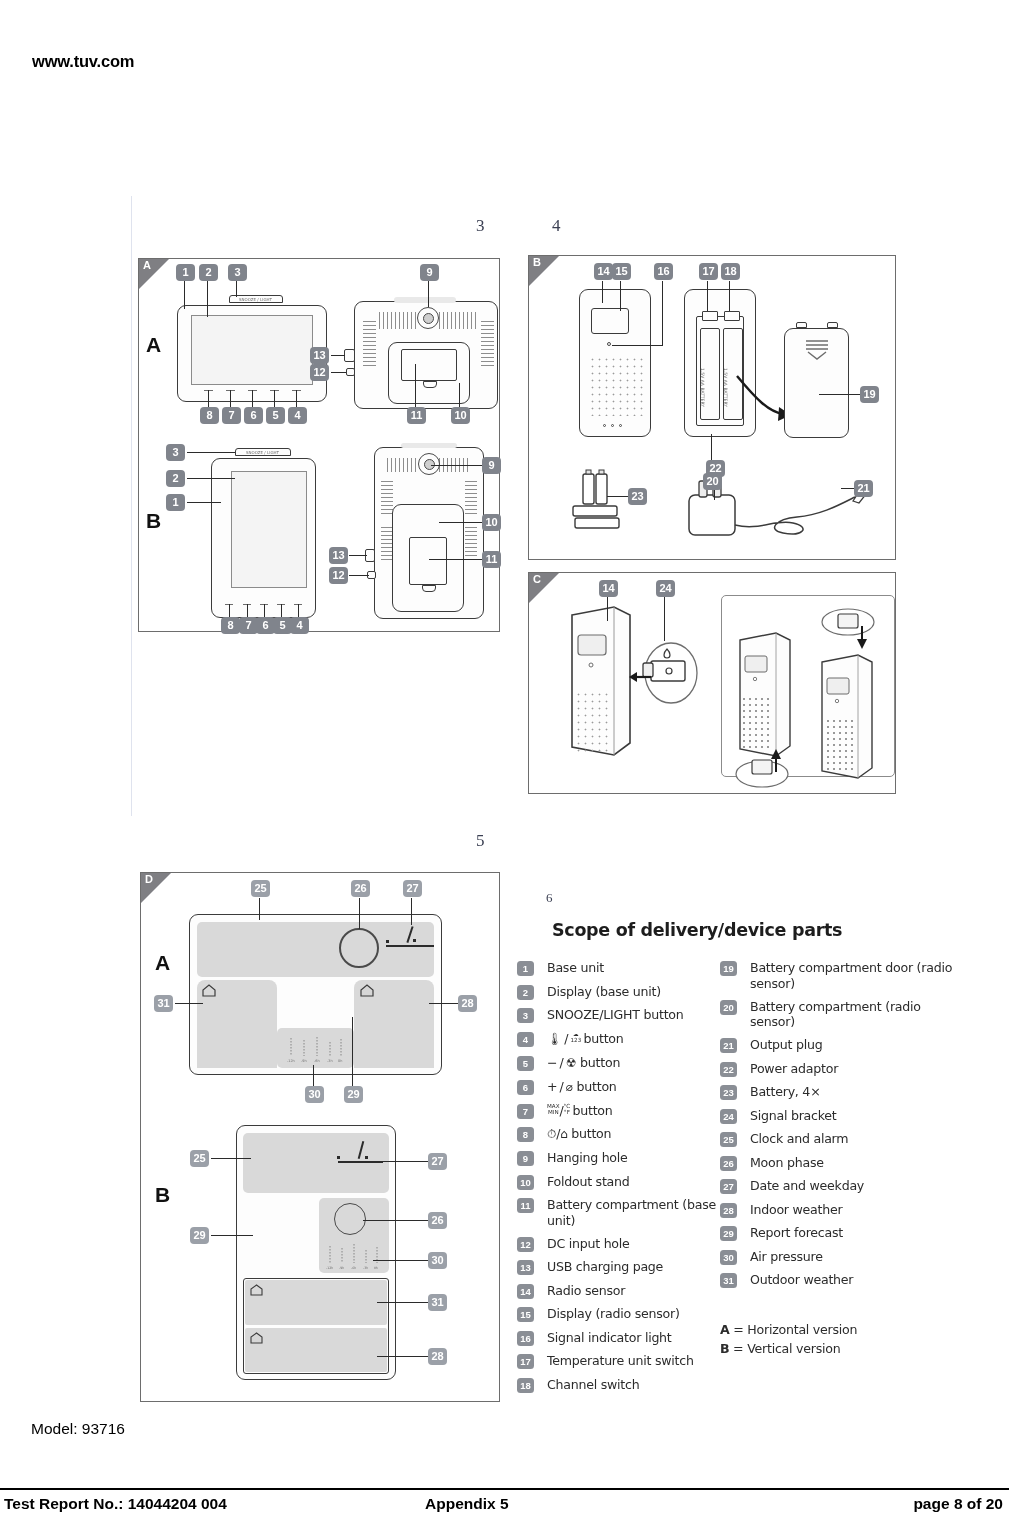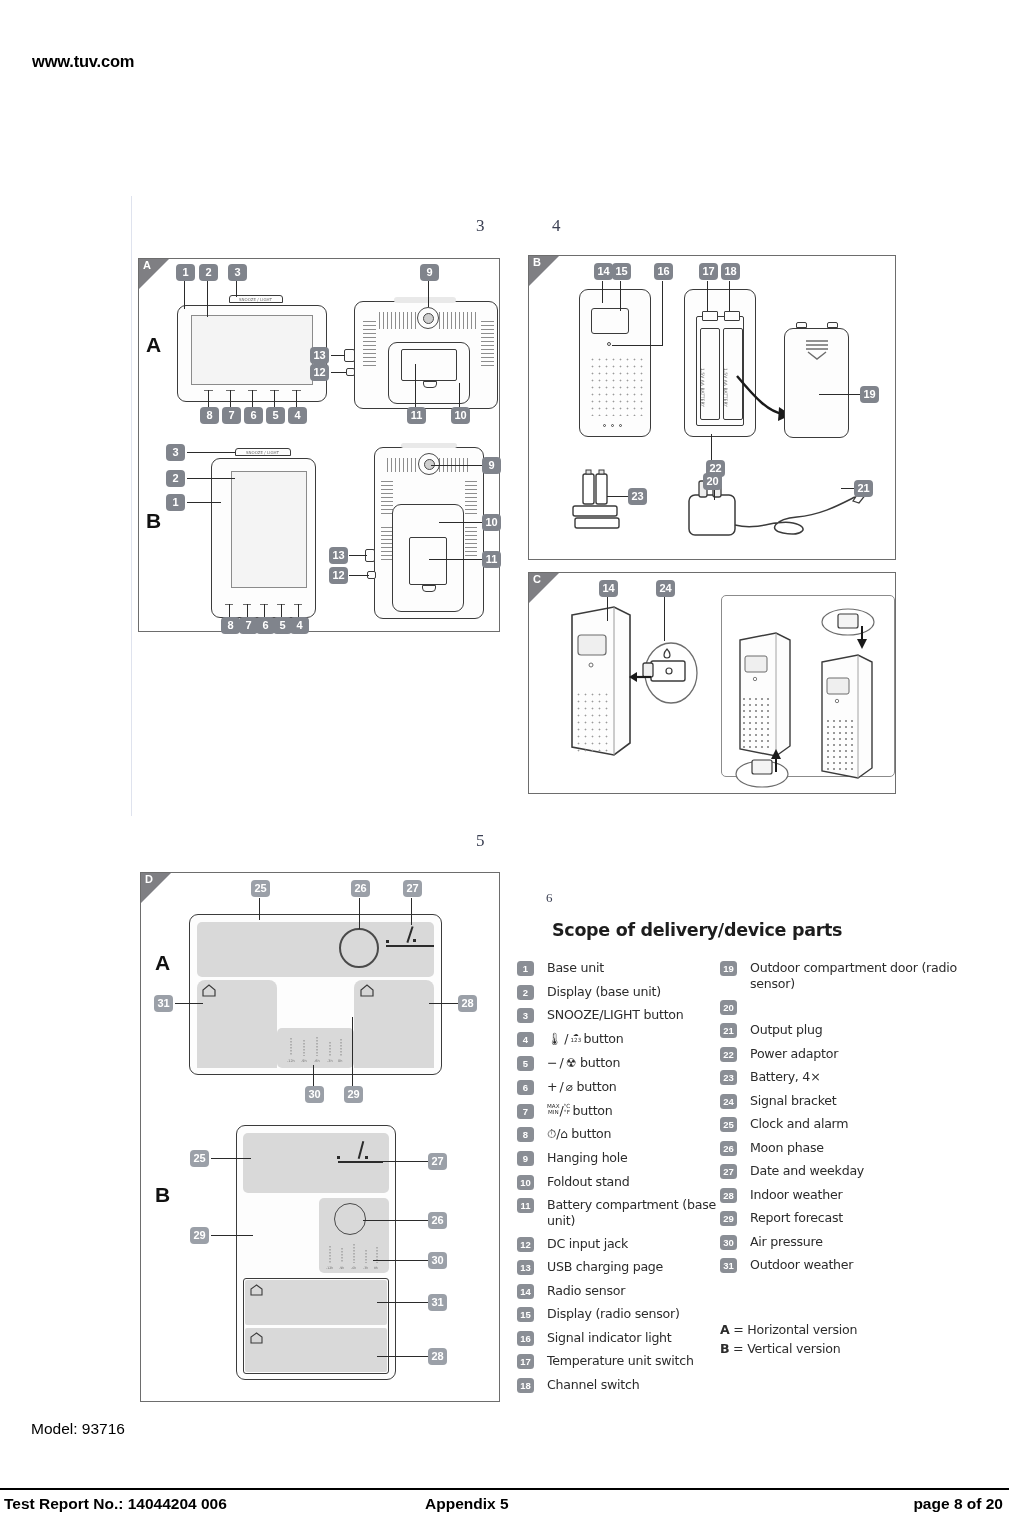--- a/index.html
+++ b/index.html
@@ -623,21 +623,21 @@
     <div class="part-row">
         <div class="part-badge">10</div>
         <div class="part-label">Foldout stand</div>
       </div>
     <div class="part-row">
         <div class="part-badge">11</div>
         <div class="part-label">Battery compartment (base unit)</div>
       </div>
     <div class="part-row">
         <div class="part-badge">12</div>
-        <div class="part-label">DC input jack</div>
+        <div class="part-label">DC input hole</div>
       </div>
     <div class="part-row">
         <div class="part-badge">13</div>
         <div class="part-label">USB charging page</div>
       </div>
     <div class="part-row">
         <div class="part-badge">14</div>
         <div class="part-label">Radio sensor</div>
       </div>
     <div class="part-row">
@@ -654,24 +654,25 @@
       </div>
     <div class="part-row">
         <div class="part-badge">18</div>
         <div class="part-label">Channel switch</div>
       </div>
   </div>
 
   <div class="parts-col" id="parts-col-2">
     <div class="part-row">
         <div class="part-badge">19</div>
-        <div class="part-label">Outdoor compartment door (radio sensor)</div>
+        <div class="part-label">Battery compartment door (radio sensor)</div>
       </div>
     <div class="part-row">
         <div class="part-badge">20</div>
+        <div class="part-label">Battery compartment (radio sensor)</div>
       </div>
     <div class="part-row">
         <div class="part-badge">21</div>
         <div class="part-label">Output plug</div>
       </div>
     <div class="part-row">
         <div class="part-badge">22</div>
         <div class="part-label">Power adaptor</div>
       </div>
     <div class="part-row">
@@ -713,15 +714,15 @@
   </div>
 
   <div id="version-key">
     <div><b>A</b> = Horizontal version</div>
     <div><b>B</b> = Vertical version</div>
   </div>
 </div>
 
 <div id="model-line">Model: 93716</div>
 <div id="footer-rule"></div>
-<div class="footer-cell" id="footer-left">Test Report No.: 14044204 006</div>
+<div class="footer-cell" id="footer-left">Test Report No.: 14044204 004</div>
 <div class="footer-cell" id="footer-center">Appendix 5</div>
 <div class="footer-cell" id="footer-right">page 8 of 20</div>
 
 </body></html>

